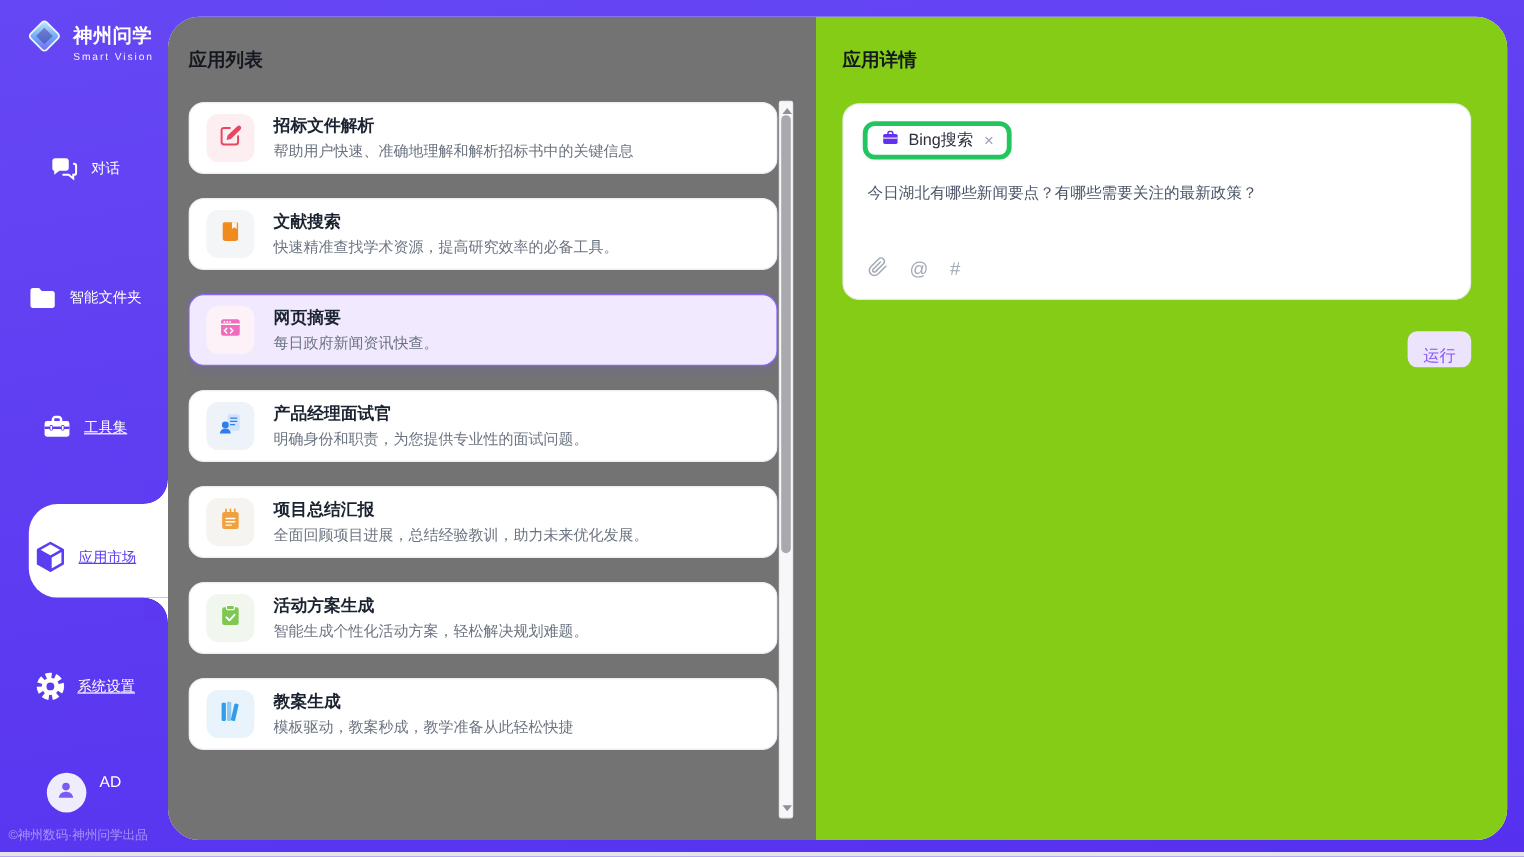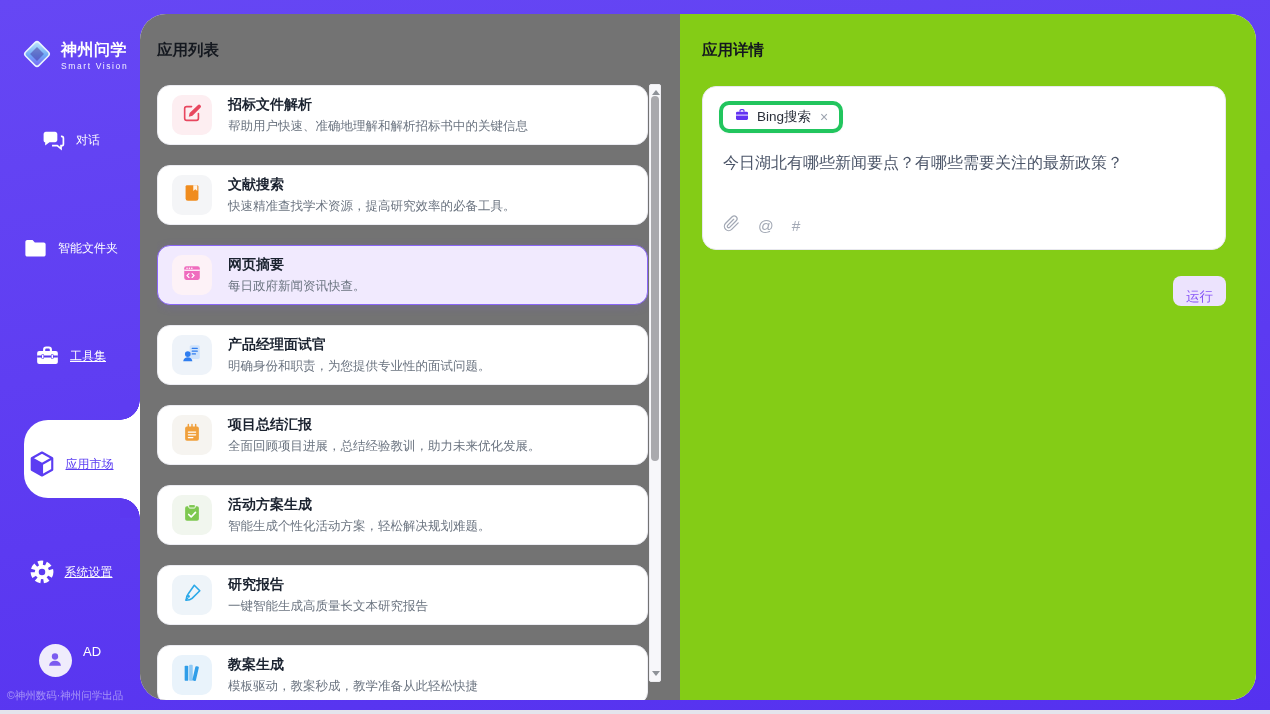--- a/index.html
+++ b/index.html
@@ -3,21 +3,21 @@
 <meta charset="utf-8">
 <style>
   html,body{margin:0;padding:0;background:#e9e9f0;}
   *{box-sizing:border-box;font-family:"Liberation Sans","DejaVu Sans",sans-serif;}
   .page{position:relative;width:1270px;height:714px;overflow:hidden;
         background:linear-gradient(170deg,#6647f4 0%,#5531ef 100%);}
   .bottom-strip{position:absolute;left:0;right:0;bottom:0;height:4px;background:#e4e4ec;}
 
   
   .sidebar{position:absolute;left:0;top:0;width:140px;height:710px;color:#fff;}
-  .brand{position:absolute;top:13px;left:20px;display:flex;align-items:center;gap:7px;margin-top:24px;}
+  .brand{position:absolute;top:13px;left:20px;display:flex;align-items:flex-end;gap:7px;}
   .brand-name{font-size:16px;font-weight:700;letter-spacing:.5px;line-height:1.1;}
   .brand-sub{font-size:8.5px;letter-spacing:1.6px;opacity:.92;margin-top:2px;}
   .nav{position:absolute;top:86px;left:0;right:0;}
   .nav-item{height:108px;display:flex;flex-direction:row;align-items:center;
             justify-content:center;gap:9px;position:relative;z-index:2;cursor:pointer;}
   .nav-label{font-size:12px;color:#fff;}
   .nav-item.underline .nav-label{text-decoration:underline;}
   .nav-item.active .nav-label{color:#5b3df2;}
   .nav-ico{display:flex;align-items:center;justify-content:center;height:30px;}
   .bubble{position:absolute;left:24px;right:0;top:420px;height:78px;background:#fff;
@@ -60,21 +60,21 @@
 
   
   .detail-panel{position:relative;flex:1;background:#84cc16;padding:26px 30px 0 22px;}
   .detail-card{margin-top:25px;height:164px;background:#fff;border:1px solid #e8e8ee;
         border-radius:14px;position:relative;}
   .tag{position:absolute;top:14px;left:16px;height:32px;display:inline-flex;align-items:center;
        gap:7px;padding:0 11px;background:#fff;border:4px solid #22c55e;border-radius:10px;
        box-shadow:0 1px 2px rgba(0,0,0,.04);cursor:pointer;}
   .tag-label{font-size:13.5px;color:#2a2f3a;}
   .tag-close{font-size:14px;color:#9ca3af;margin-left:2px;cursor:pointer;line-height:1;}
-  .prompt{position:absolute;top:64px;left:20px;right:20px;font-size:16px;color:#4b5568;
+  .prompt{position:absolute;top:64px;left:20px;right:20px;font-size:13px;color:#4b5568;
           line-height:1.5;cursor:text;}
   .tools{position:absolute;left:20px;bottom:13px;display:flex;align-items:center;gap:18px;
          color:#a3a9b5;}
   .tool-glyph{font-size:15.5px;cursor:pointer;}
   .run-row{display:flex;justify-content:flex-end;margin-top:26px;}
   .run-btn{min-width:52px;height:30px;border:none;border-radius:8px;background:#ece3fd;
            color:#8655f6;font-size:13.5px;cursor:pointer;padding:12px 13px;}
 </style>
 </head>
 <body>
@@ -246,33 +246,20 @@
     <div class="tile" style="background: rgb(241, 246, 238);">
               <span class="card-ico"><svg viewBox="0 0 24 24" width="22" height="22">
                   <rect x="4.5" y="4.5" width="15" height="16" rx="2" fill="#7ec850"></rect>
                   <rect x="8.4" y="2.8" width="7.2" height="3.8" rx="1.2" fill="#7ec850" stroke="#fff" stroke-width="1"></rect>
                   <path d="M8.4 13.6l2.7 2.7 4.7-5" stroke="#fff" stroke-width="1.8" fill="none" stroke-linecap="round" stroke-linejoin="round"></path>
                 </svg></span>
             </div>
     <div class="meta">
       <div class="card-title">活动方案生成</div>
       <div class="card-desc">智能生成个性化活动方案，轻松解决规划难题。</div>
-    </div>
-  </div>
-          <div class="card">
-    <div class="tile" style="background: rgb(238, 244, 249);">
-              <span class="card-ico"><svg viewBox="0 0 24 24" width="22" height="22">
-                  <path d="M14.5 3.5l6 6-8.4 8.4c-1.6 1.6-4.6 2.1-6.6 2.1 0-2 .5-5 2.1-6.6z" fill="none" stroke="#2aa8e8" stroke-width="1.7" stroke-linejoin="round"></path>
-                  <circle cx="8.2" cy="15.8" r="1.5" fill="#2aa8e8"></circle>
-                  <path d="M5.4 19.6l2-2" stroke="#2aa8e8" stroke-width="1.5" stroke-linecap="round"></path>
-                </svg></span>
-            </div>
-    <div class="meta">
-      <div class="card-title">研究报告</div>
-      <div class="card-desc">一键智能生成高质量长文本研究报告</div>
     </div>
   </div>
           <div class="card">
     <div class="tile" style="background: rgb(233, 243, 251);">
               <span class="card-ico"><svg viewBox="0 0 24 24" width="22" height="22">
                   <rect x="4" y="4" width="3.9" height="16.5" rx="1" fill="#2f9de8"></rect>
                   <rect x="8.9" y="3" width="3.9" height="17.5" rx="1" fill="#8fc9f5"></rect>
                   <rect x="14" y="4.6" width="3.9" height="16" rx="1" transform="rotate(13 16 12.6)" fill="#2f9de8"></rect>
                 </svg></span>
             </div>

